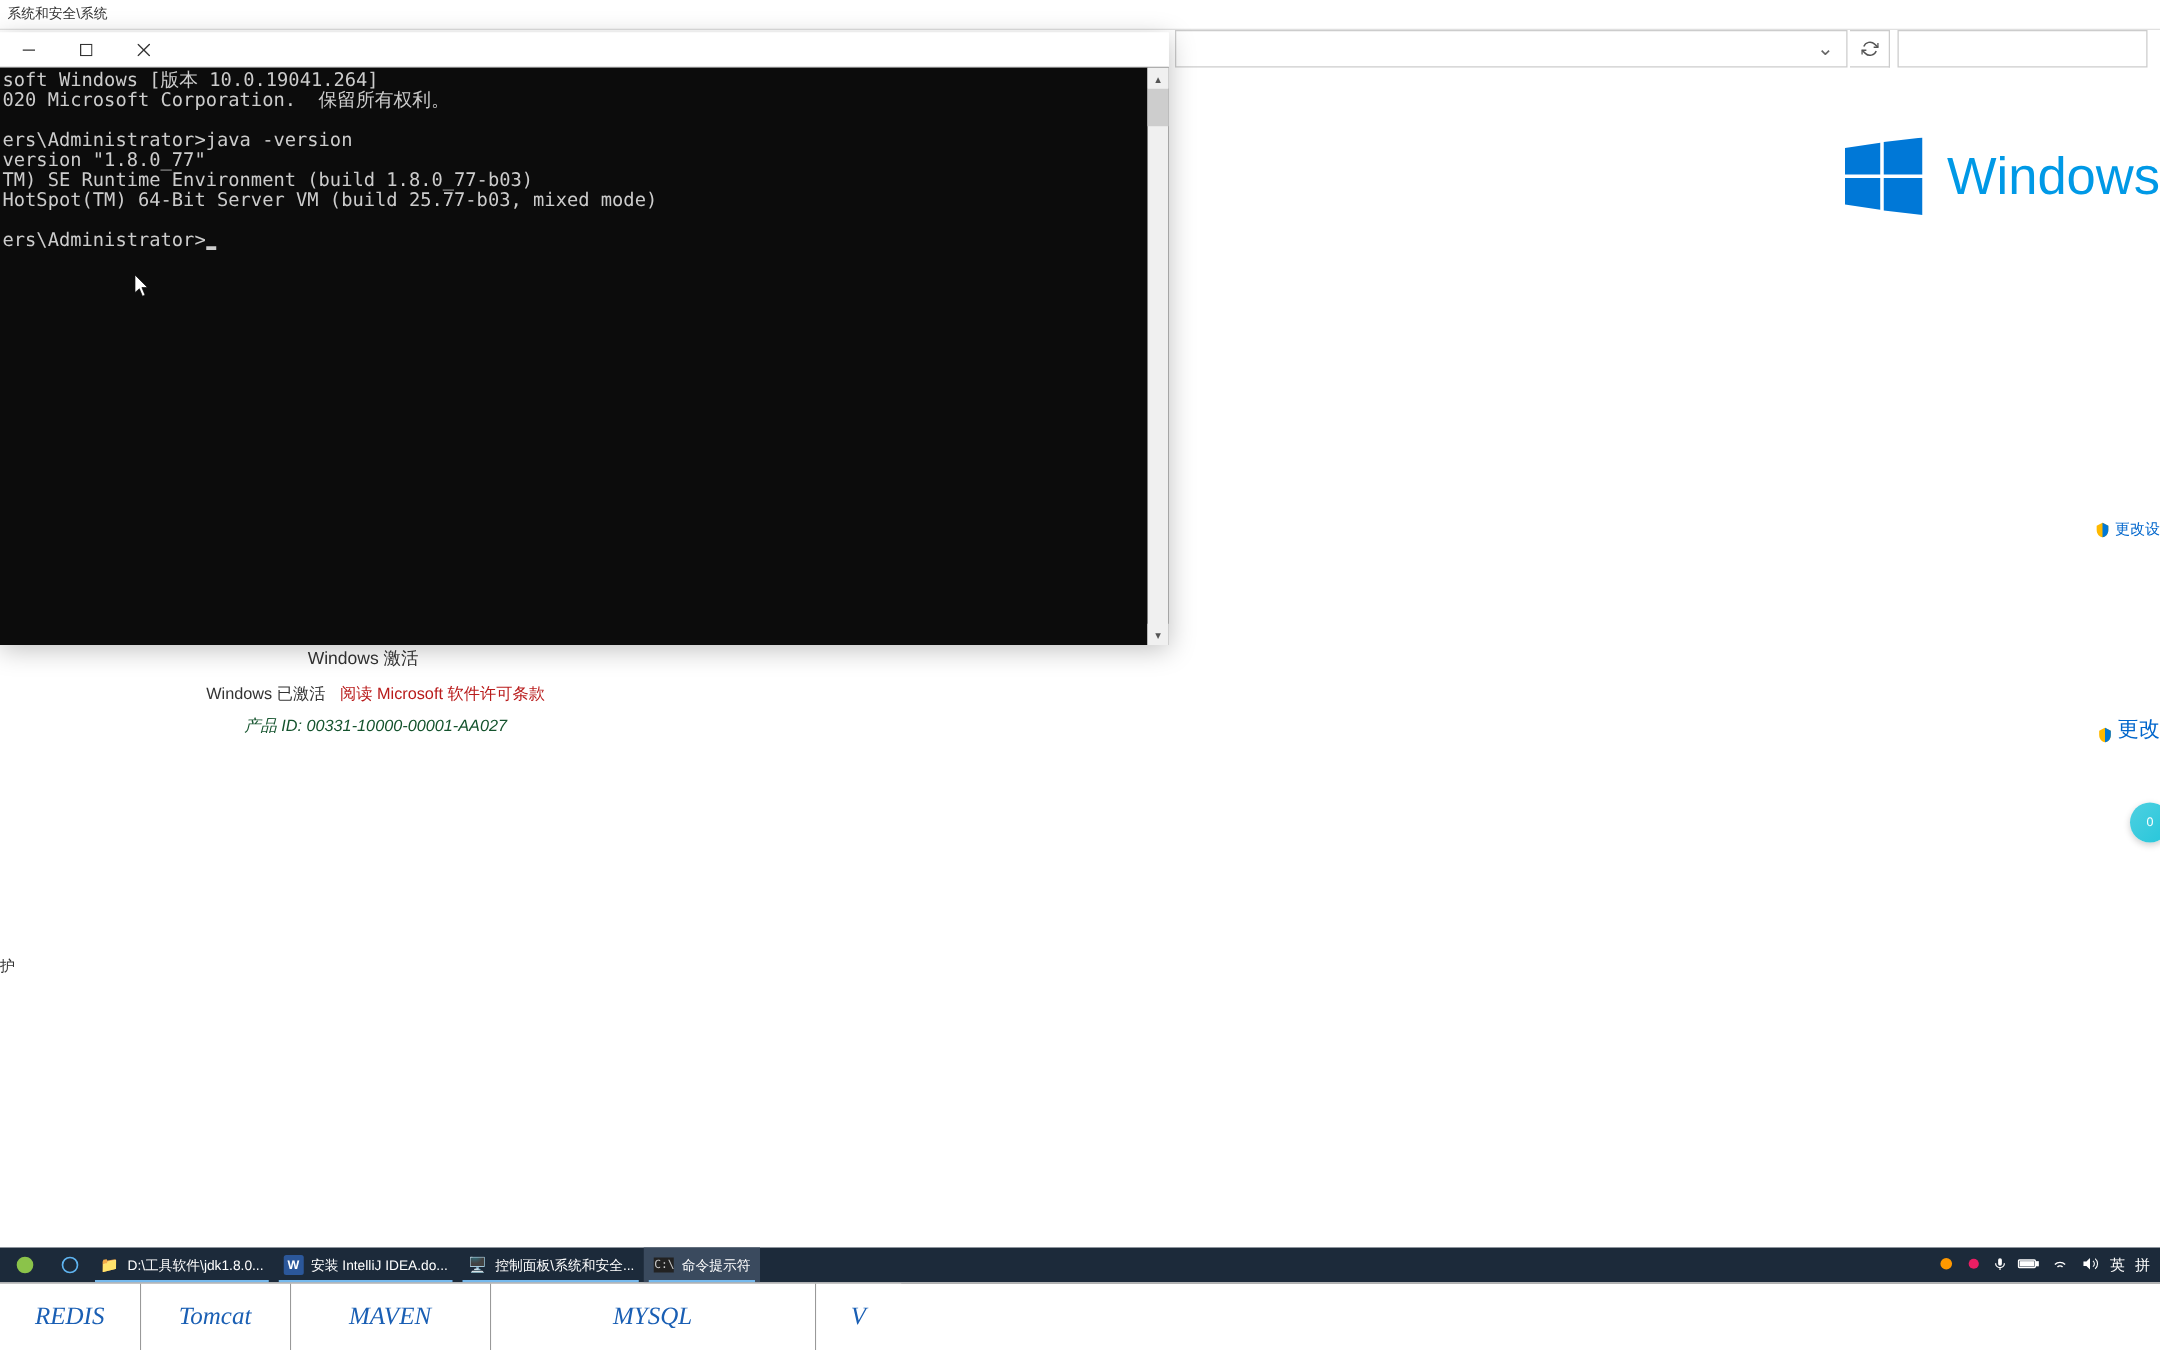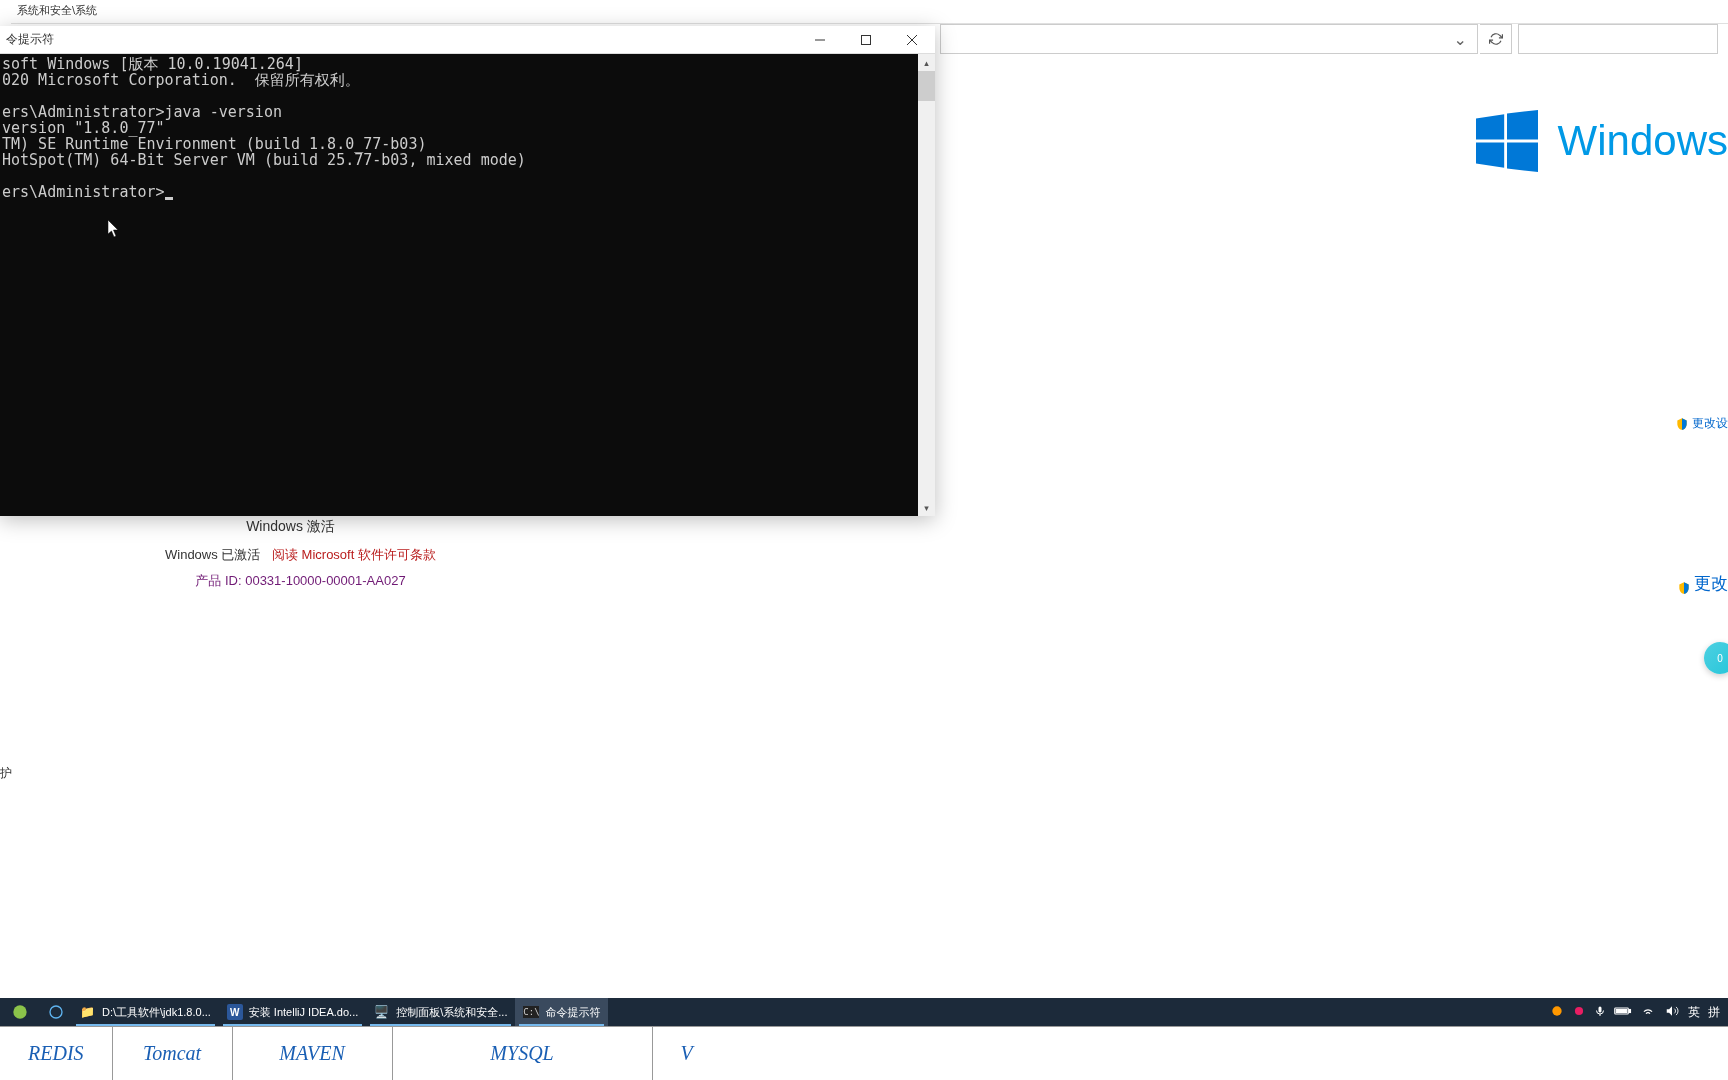--- a/index.html
+++ b/index.html
@@ -1,39 +1,39 @@
 <!DOCTYPE html>
 <html><head>
 <meta charset="utf-8">
 <style>
 * { margin: 0; padding: 0; box-sizing: border-box; font-family: "Microsoft YaHei", "Segoe UI", sans-serif; }
 body { width: 1728px; height: 1080px; overflow: hidden; background: #fff; position: relative; }
 
 
-.bg-window { position: absolute; top: 0; left: 0; right: 0; height: 800px; background: #fff; padding-left: 11px; }
+.bg-window { position: absolute; top: 0; left: 0; right: 0; height: 800px; background: #fff; }
 .bg-titlebar { height: 24px; background: #fff; font-size: 11px; color: #333; padding: 3px 6px; border-bottom: 1px solid #e0e0e0; }
 .bg-addressbar { position: absolute; top: 24px; left: 940px; right: 250px; height: 30px; border: 1px solid #ccc; background: #fff; display: flex; align-items: center; }
 .bg-dropdown { margin-left: auto; padding: 0 10px; color: #666; cursor: pointer; }
 .bg-refresh { width: 32px; height: 30px; border: 1px solid #ccc; border-left: none; display: flex; align-items: center; justify-content: center; position: absolute; top: 24px; right: 216px; }
 .bg-search { width: 200px; height: 30px; border: 1px solid #ccc; position: absolute; top: 24px; right: 10px; background: #fff; }
 
 .windows-logo-area { position: absolute; top: 110px; right: 0; display: flex; align-items: center; gap: 20px; }
 .win-logo-icon { width: 62px; height: 62px; position: relative; }
 .win-logo-icon::before, .win-logo-icon::after { content: ''; position: absolute; background: #0078d7; }
 .win-text { font-size: 42px; font-weight: 300; color: #0099e6; }
 
 .change-settings-link { position: absolute; right: 0; top: 415px; font-size: 12px; color: #0066cc; display: flex; align-items: center; gap: 3px; }
 .change-settings-link2 { position: absolute; right: 0; top: 572px; font-size: 17px; color: #0066cc; display: flex; align-items: flex-end; gap: 3px; }
 .shield-icon { width: 14px; height: 14px; }
 
 .activation-section { position: absolute; top: 518px; left: 145px; text-align: center; }
 .activation-heading { font-size: 14px; color: #333; margin-bottom: 10px; }
 .activation-status { font-size: 13px; color: #333; margin-left: 20px; margin-bottom: 8px; }
 .activation-link { color: #b91c1c; margin-left: 8px; margin-top: 28px; }
-.product-id { font-size: 13px; color: #701a75; margin-left: 20px; margin-top: 6px; }
+.product-id { font-size: 13px; color: #14532d; margin-left: 20px; margin-top: 6px; font-style: italic; }
 
 .protection-label { position: absolute; top: 765px; left: 0; font-size: 12px; color: #333; }
 
 
 .cmd-window { position: absolute; top: 26px; left: 0; width: 935px; height: 490px; background: #fff; box-shadow: 0 4px 20px rgba(0,0,0,0.25); }
 .cmd-titlebar { height: 28px; background: #fff; display: flex; align-items: center; border-bottom: 1px solid #ddd; }
 .cmd-title { font-size: 12px; color: #333; padding-left: 6px; flex: 1; }
 .cmd-btns { display: flex; }
 .cmd-btn { width: 46px; height: 28px; display: flex; align-items: center; justify-content: center; font-size: 11px; color: #333; }
 .cmd-body { height: calc(100% - 28px); background: #0c0c0c; position: relative; overflow: hidden; }
@@ -120,21 +120,20 @@
       <span>产品 ID:</span>
       <span>00331-10000-00001-AA027</span>
     </div>
   </div>
 
   <div class="protection-label">护</div>
 </div>
 
 <div class="cmd-window">
   <div class="cmd-titlebar">
-    <div class="cmd-title">令提示符</div>
     <div class="cmd-btns">
       <div class="cmd-btn">
         <svg width="10" height="10" viewBox="0 0 10 10">
             <line x1="0" y1="5" x2="10" y2="5" stroke="#333" stroke-width="1"></line>
           </svg>
       </div>
       <div class="cmd-btn">
         <svg width="10" height="10" viewBox="0 0 10 10">
             <rect x="0.5" y="0.5" width="9" height="9" fill="none" stroke="#333" stroke-width="1"></rect>
           </svg>

